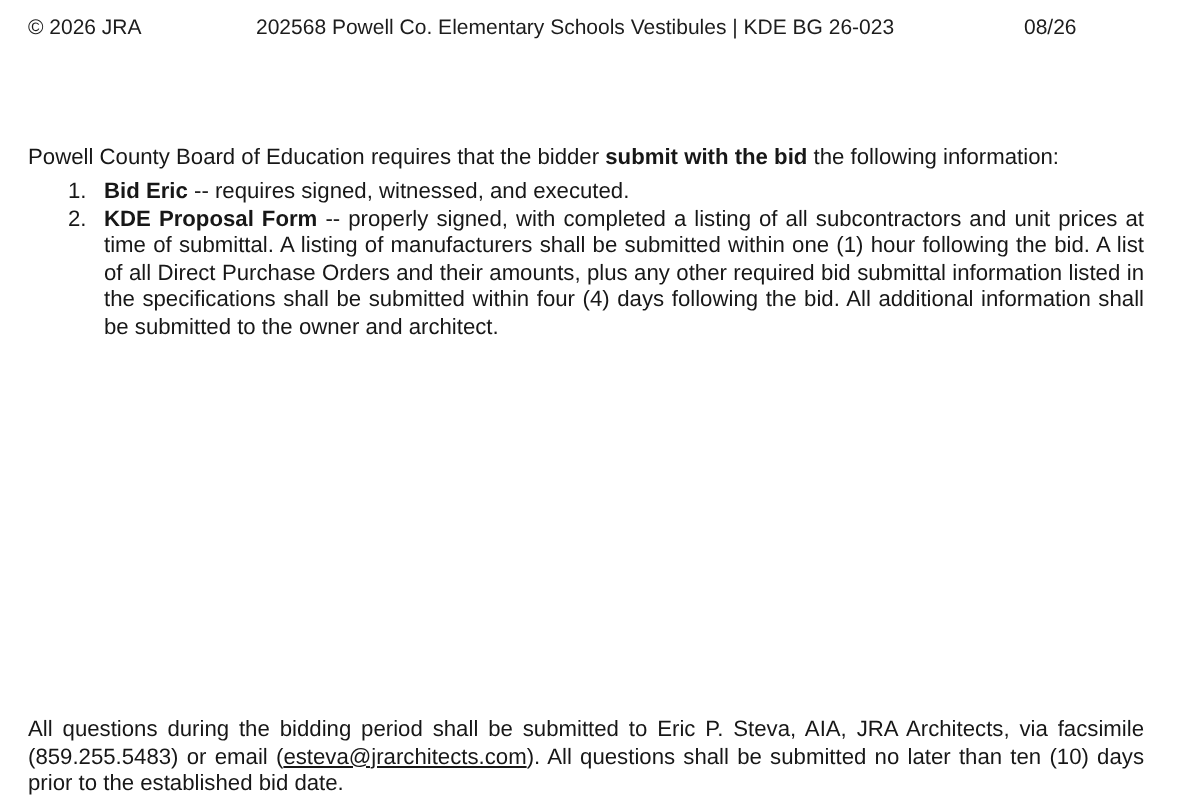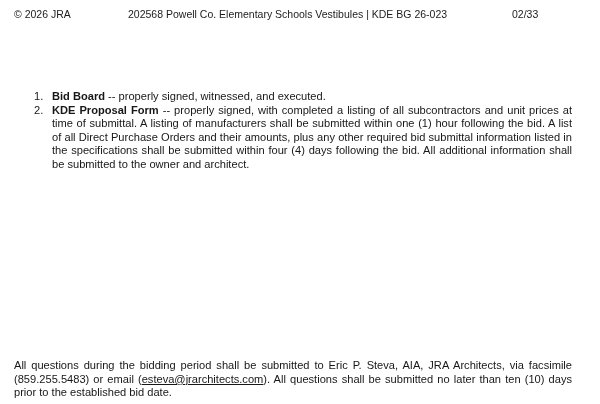--- a/index.html
+++ b/index.html
@@ -113,27 +113,28 @@
   }
 </style>
 </head>
 <body>
 
 <div class="page">
 
   <div class="header">
     <span class="header-copyright">© 2026 JRA</span>
     <span class="header-project">202568 Powell Co. Elementary Schools Vestibules | KDE BG 26-023</span>
-    <span class="header-date">02/33</span>
+    <span class="header-date">08/26</span>
   </div>
 
+  <p class="body-block p-intro nojustify"><span>Powell County Board of Education requires that the bidder </span><span class="bold">submit with the bid</span><span> the following information:</span></p>
 
   <ul class="list">
     <li class="list-item first">
-      <span class="list-marker">1.</span><span class="bold">Bid Board</span><span> -- properly signed, witnessed, and executed.</span>
+      <span class="list-marker">1.</span><span class="bold">Bid Eric</span><span> -- requires signed, witnessed, and executed.</span>
     </li>
     <li class="list-item">
       <span class="list-marker">2.</span><span class="bold">KDE Proposal Form</span><span> -- properly signed, with completed a listing of all subcontractors and unit prices at time of submittal.  A listing of manufacturers shall be submitted within one (1) hour following the bid.  A list of all Direct Purchase Orders and their amounts, plus any other required bid submittal information listed in the specifications shall be submitted within four (4) days following the bid.  All additional information shall be submitted to the owner and architect.</span>
     </li>
   </ul>
 
 
 
 
   <p class="body-block p-quest"><span>All questions during the bidding period shall be submitted to Eric P. Steva, AIA, JRA Architects, via facsimile (859.255.5483) or email (</span><a class="email-link" href="#">esteva@jrarchitects.com</a><span>).  All questions shall be submitted no later than ten (10) days prior to the established bid date.</span></p>

